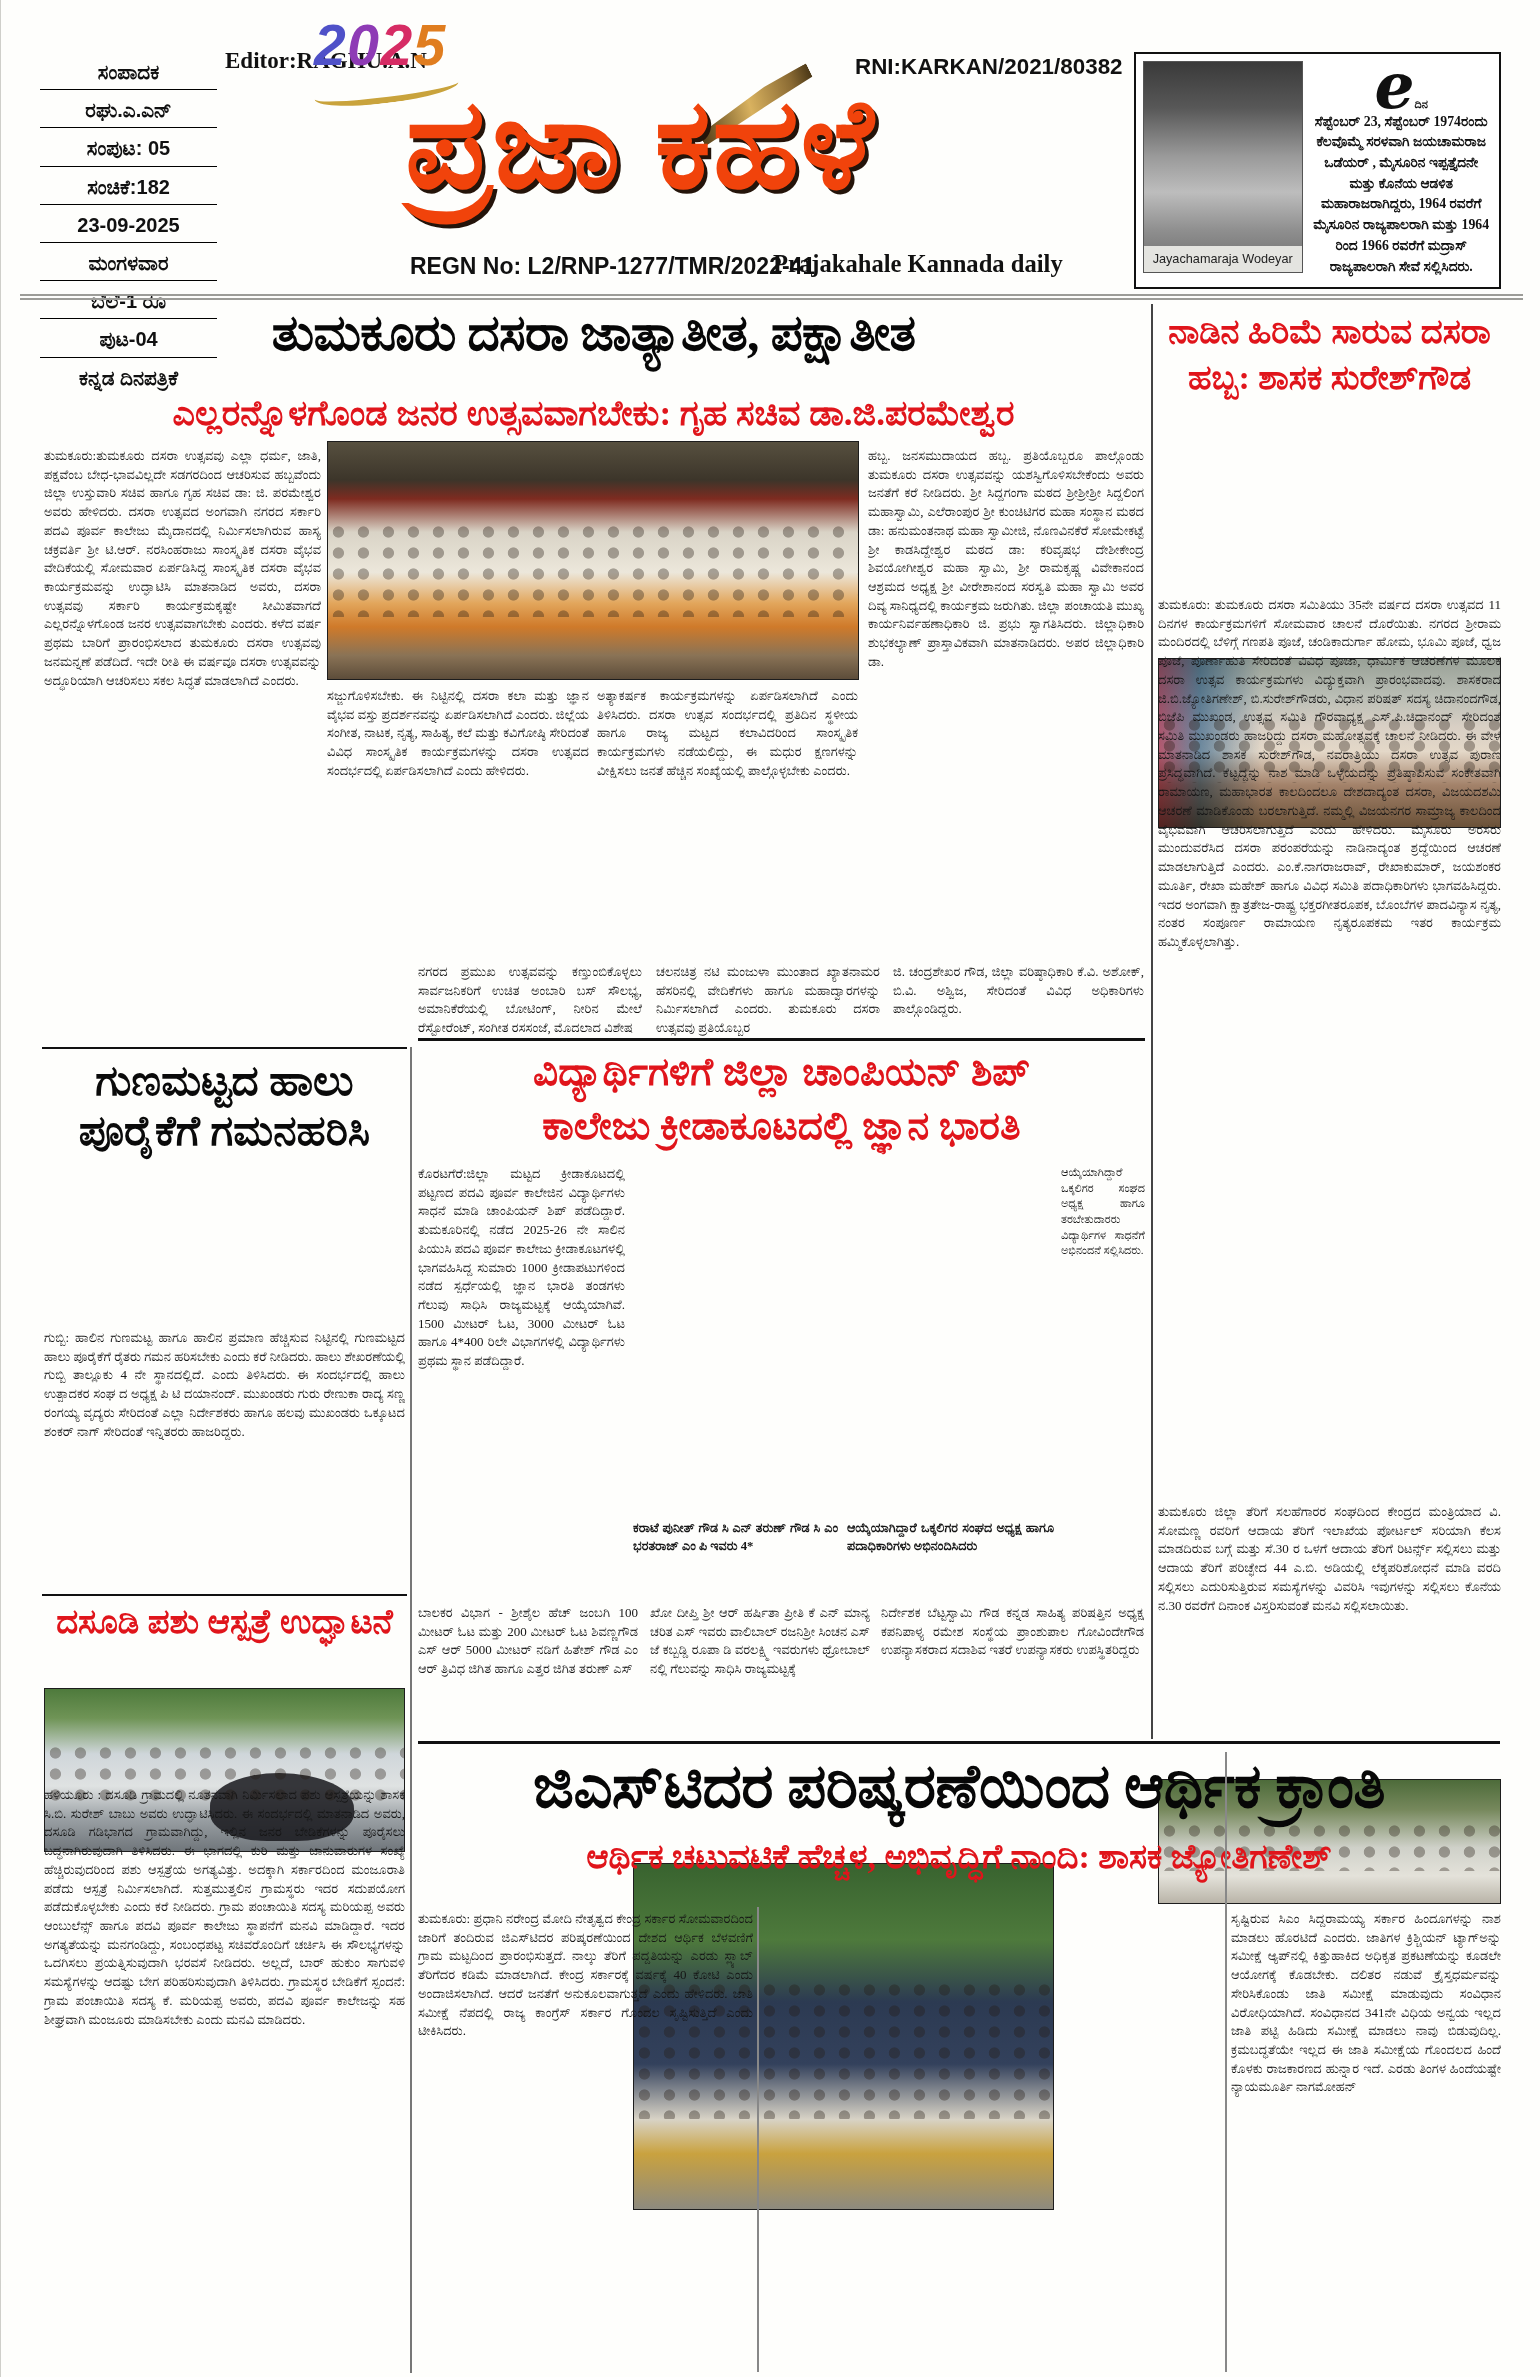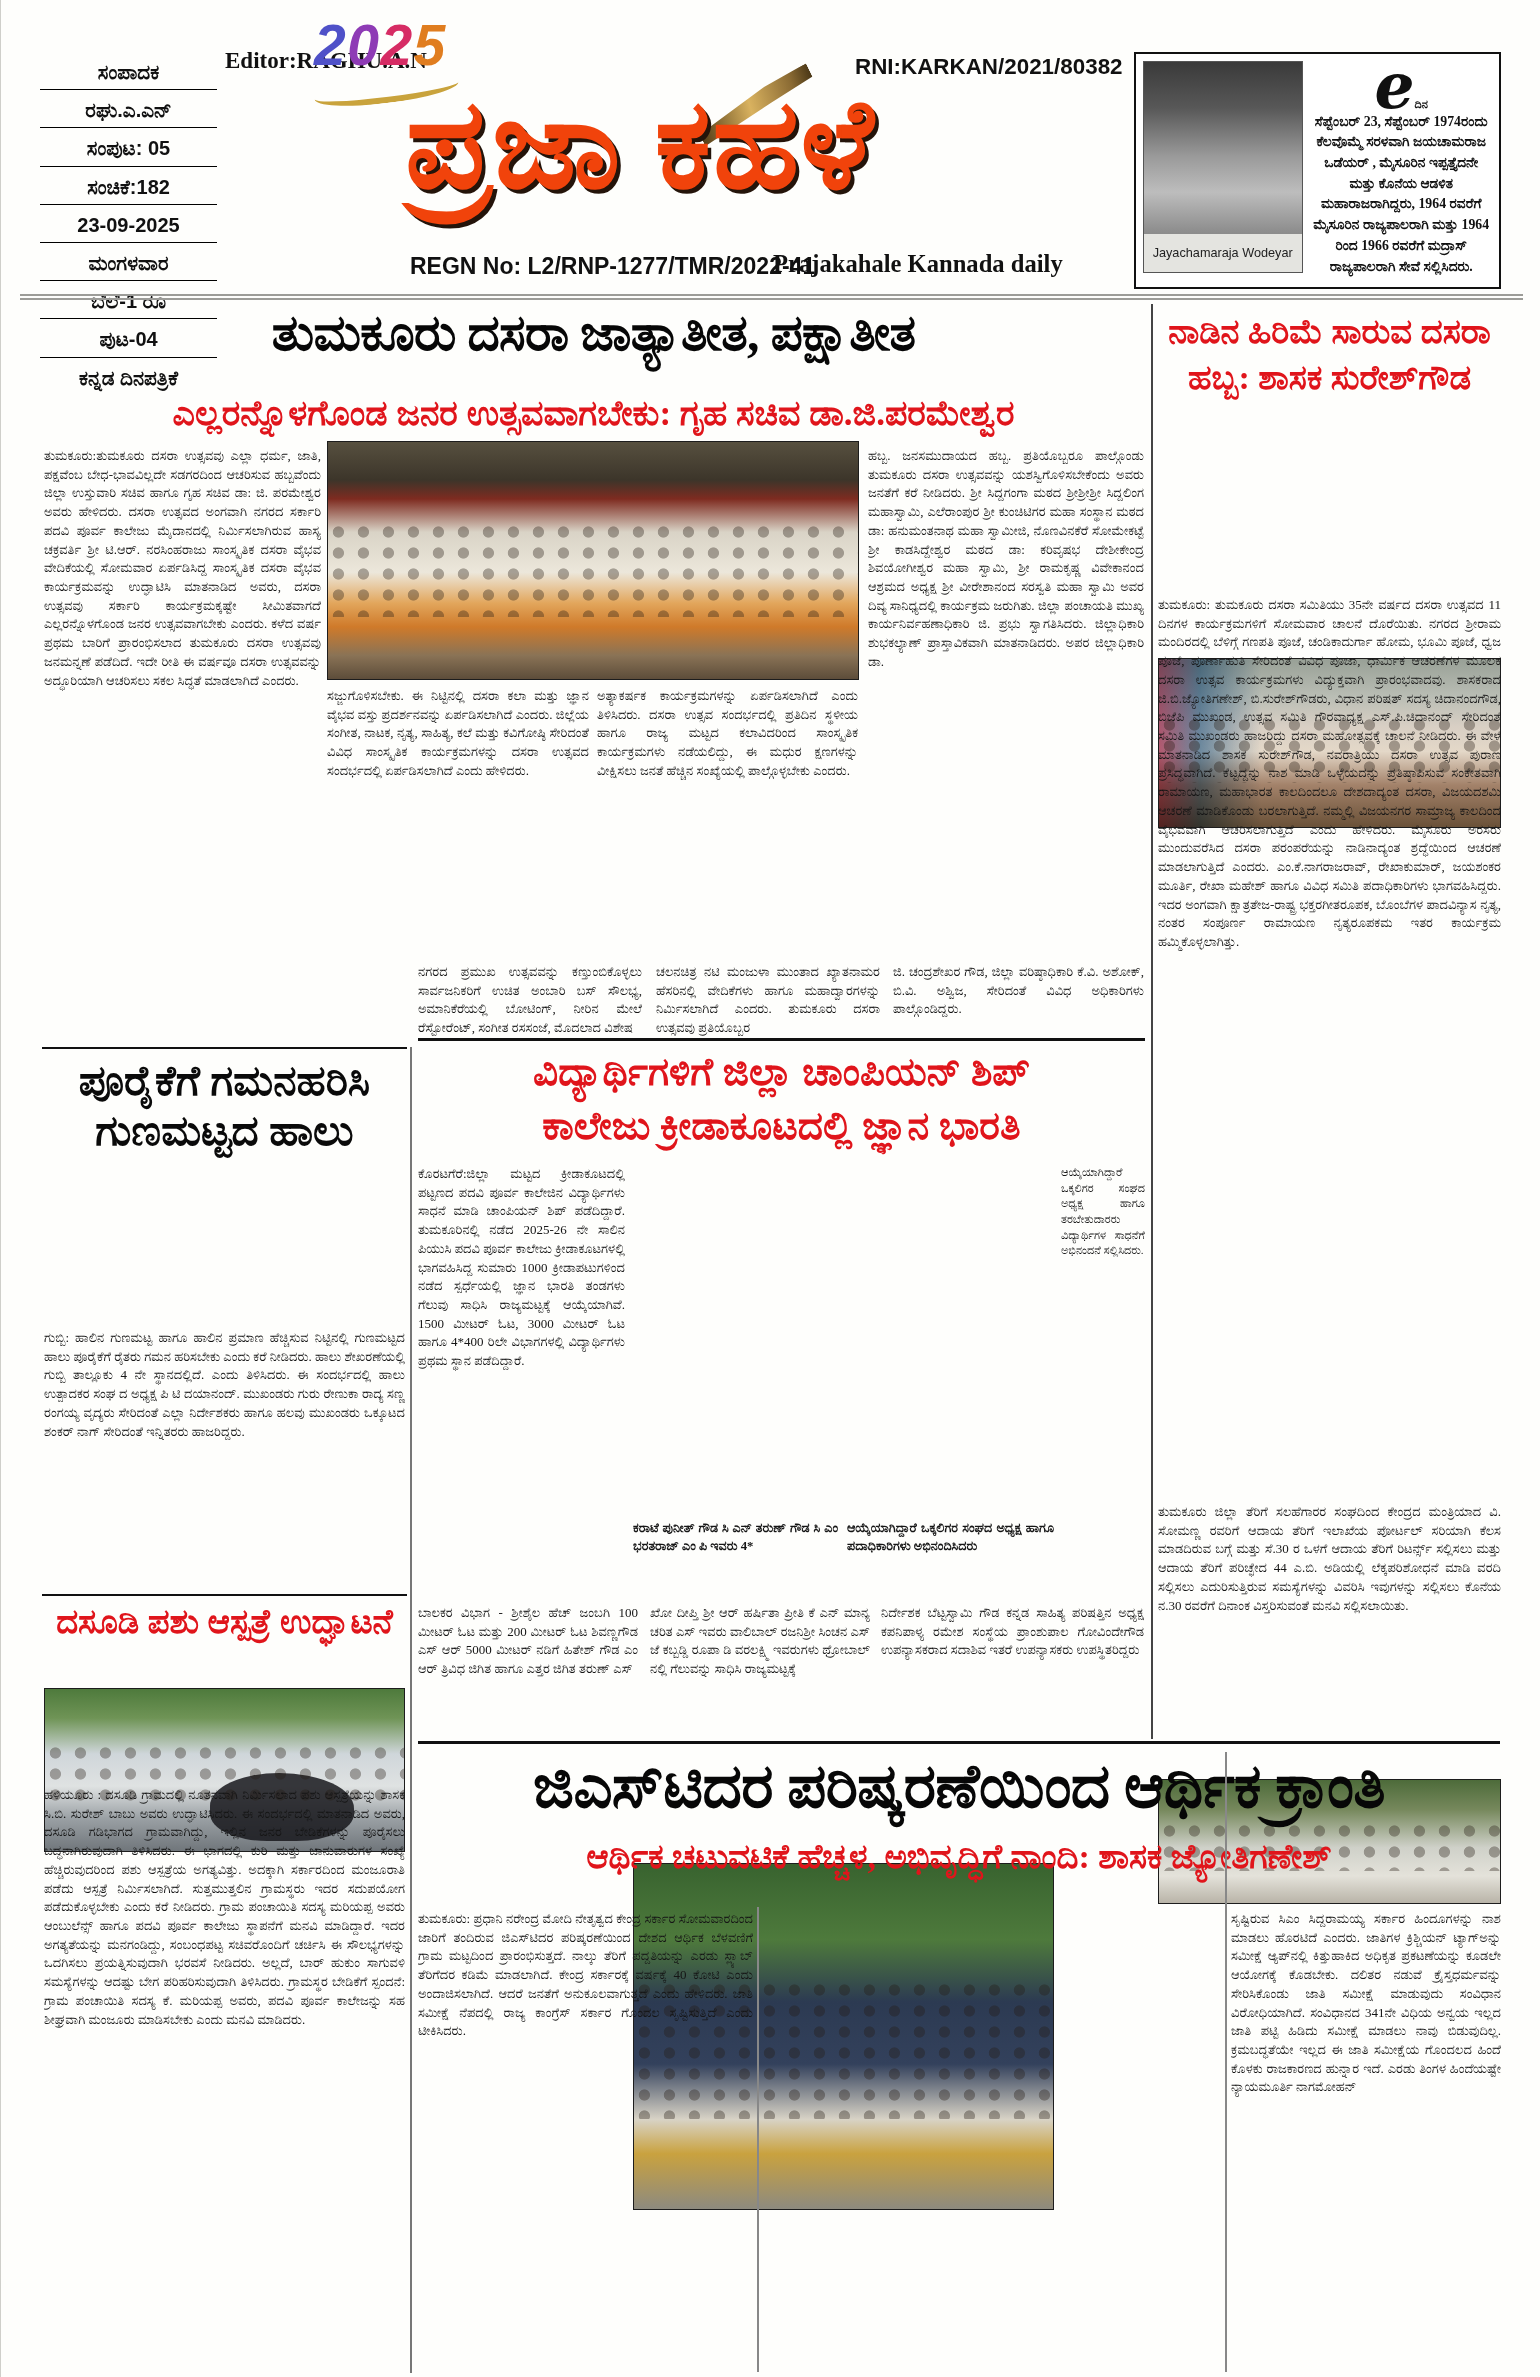--- a/index.html
+++ b/index.html
@@ -21,21 +21,21 @@
   .y2025{font-family:"Liberation Sans",sans-serif;font-weight:bold;font-style:italic;font-size:57px;letter-spacing:1.5px;}
   .y2025 span{display:inline-block;}
   .gold-swoosh{width:145px;height:19.4px;border-bottom:6px solid #c9a33c;border-radius:50%;transform:rotate(-7deg);}
   .trumpet{width:127px;height:39px;background:linear-gradient(100deg,#4a3412,#d9b25f 45%,#8a6a33 80%,#3c2c10);
            clip-path:polygon(0 45%,62% 8%,100% 0,100% 38%,62% 52%,0 78%);transform:rotate(-26deg);}
   
   .wodeyar-box{border:2.2px solid #111;background:#fff;display:flex;gap:7.5px;padding:6.7px;box-sizing:border-box;}
   .wodeyar-photo{position:relative;width:158px;height:210px;flex:none;border:0.7px solid #555;
      background:linear-gradient(180deg,#3a3a3a 0%,#585858 22%,#9a9a9a 45%,#bdbdbd 62%,#8f8f8f 80%,#6a6a6a 100%);}
   .wodeyar-cap{position:absolute;left:0;right:0;bottom:0;background:#e4e4e0;color:#222;
-     font-family:"Liberation Sans",sans-serif;font-size:12.7px;text-align:center;padding:12px 0;}
+     font-family:"Liberation Sans",sans-serif;font-size:12.7px;text-align:center;padding:6px 0;}
   .ebox-text{font-size:13.8px;line-height:1.5;text-align:center;font-weight:bold;}
   .e-glyph{font-family:"DejaVu Serif",serif;font-style:italic;font-weight:bold;font-size:63px;line-height:.8;}
   .e-sub{font-size:11.2px;font-weight:bold;}
   
   .hrule{background:#9c9c98;height:2.2px;}
   .hrule-black{background:#111;}
   .vrule{width:1.5px;background:#444;}
   
   .h-main{font-weight:bold;font-size:50px;line-height:1.05;color:#070707;letter-spacing:-0.7px;}
   .h-sub{font-weight:bold;font-size:35px;color:#e0151b;}
@@ -127,22 +127,22 @@
   <div class="abs vrule" style="left:1150px;top:304px;height:1435px;"></div>
 
   <div class="abs h-side ctr" style="left:1157px;top:309px;width:343px;">ನಾಡಿನ ಹಿರಿಮೆ ಸಾರುವ ದಸರಾ ಹಬ್ಬ: ಶಾಸಕ ಸುರೇಶ್‌ಗೌಡ</div>
   <div class="abs photo crowd ph-homa" style="left:1157px;top:419px;width:343px;height:170px;"></div>
   <div class="abs col" style="left:1157px;top:596px;width:343px;height:768px;">ತುಮಕೂರು: ತುಮಕೂರು ದಸರಾ ಸಮಿತಿಯು 35ನೇ ವರ್ಷದ ದಸರಾ ಉತ್ಸವದ 11 ದಿನಗಳ ಕಾರ್ಯಕ್ರಮಗಳಿಗೆ ಸೋಮವಾರ ಚಾಲನೆ ದೊರೆಯಿತು. ನಗರದ ಶ್ರೀರಾಮ ಮಂದಿರದಲ್ಲಿ ಬೆಳಿಗ್ಗೆ ಗಣಪತಿ ಪೂಜೆ, ಚಂಡಿಕಾದುರ್ಗಾ ಹೋಮ, ಭೂಮಿ ಪೂಜೆ, ಧ್ವಜ ಪೂಜೆ, ಪೂರ್ಣಾಹುತಿ ಸೇರಿದಂತೆ ವಿವಿಧ ಪೂಜಾ, ಧಾರ್ಮಿಕ ಆಚರಣೆಗಳ ಮೂಲಕ ದಸರಾ ಉತ್ಸವ ಕಾರ್ಯಕ್ರಮಗಳು ವಿದ್ಯುಕ್ತವಾಗಿ ಪ್ರಾರಂಭವಾದವು. ಶಾಸಕರಾದ ಜಿ.ಬಿ.ಜ್ಯೋತಿಗಣೇಶ್, ಬಿ.ಸುರೇಶ್‌ಗೌಡರು, ವಿಧಾನ ಪರಿಷತ್ ಸದಸ್ಯ ಚಿದಾನಂದಗೌಡ, ಬಿಜೆಪಿ ಮುಖಂಡ, ಉತ್ಸವ ಸಮಿತಿ ಗೌರವಾಧ್ಯಕ್ಷ ಎಸ್.ಪಿ.ಚಿದಾನಂದ್ ಸೇರಿದಂತೆ ಸಮಿತಿ ಮುಖಂಡರು ಹಾಜರಿದ್ದು ದಸರಾ ಮಹೋತ್ಸವಕ್ಕೆ ಚಾಲನೆ ನೀಡಿದರು. ಈ ವೇಳೆ ಮಾತನಾಡಿದ ಶಾಸಕ ಸುರೇಶ್‌ಗೌಡ, ನವರಾತ್ರಿಯು ದಸರಾ ಉತ್ಸವ ಪುರಾಣ ಪ್ರಸಿದ್ಧವಾಗಿದೆ. ಕೆಟ್ಟದ್ದನ್ನು ನಾಶ ಮಾಡಿ ಒಳ್ಳೆಯದನ್ನು ಪ್ರತಿಷ್ಠಾಪಿಸುವ ಸಂಕೇತವಾಗಿ ರಾಮಾಯಣ, ಮಹಾಭಾರತ ಕಾಲದಿಂದಲೂ ದೇಶದಾದ್ಯಂತ ದಸರಾ, ವಿಜಯದಶಮಿ ಆಚರಣೆ ಮಾಡಿಕೊಂಡು ಬರಲಾಗುತ್ತಿದೆ. ನಮ್ಮಲ್ಲಿ ವಿಜಯನಗರ ಸಾಮ್ರಾಜ್ಯ ಕಾಲದಿಂದ ವೈಭವವಾಗಿ ಆಚರಿಸಲಾಗುತ್ತಿದೆ ಎಂದು ಹೇಳಿದರು. ಮೈಸೂರು ಅರಸರು ಮುಂದುವರೆಸಿದ ದಸರಾ ಪರಂಪರೆಯನ್ನು ನಾಡಿನಾದ್ಯಂತ ಶ್ರದ್ಧೆಯಿಂದ ಆಚರಣೆ ಮಾಡಲಾಗುತ್ತಿದೆ ಎಂದರು. ಎಂ.ಕೆ.ನಾಗರಾಜರಾವ್, ರೇಖಾಕುಮಾರ್, ಜಯಶಂಕರ ಮೂರ್ತಿ, ರೇಖಾ ಮಹೇಶ್ ಹಾಗೂ ವಿವಿಧ ಸಮಿತಿ ಪದಾಧಿಕಾರಿಗಳು ಭಾಗವಹಿಸಿದ್ದರು. ಇದರ ಅಂಗವಾಗಿ ಕ್ಷಾತ್ರತೇಜ-ರಾಷ್ಟ್ರ ಭಕ್ತರಗೀತರೂಪಕ, ಬೊಂಬೆಗಳ ಪಾದವಿನ್ಯಾಸ ನೃತ್ಯ, ನಂತರ ಸಂಪೂರ್ಣ ರಾಮಾಯಣ ನೃತ್ಯರೂಪಕಮ ಇತರ ಕಾರ್ಯಕ್ರಮ ಹಮ್ಮಿಕೊಳ್ಳಲಾಗಿತ್ತು.</div>
   <div class="abs photo crowd ph-crowd2" style="left:1157px;top:1370px;width:343px;height:125px;"></div>
   <div class="abs col" style="left:1157px;top:1503px;width:343px;height:233px;">ತುಮಕೂರು ಜಿಲ್ಲಾ ತೆರಿಗೆ ಸಲಹೆಗಾರರ ಸಂಘದಿಂದ ಕೇಂದ್ರದ ಮಂತ್ರಿಯಾದ ವಿ. ಸೋಮಣ್ಣ ರವರಿಗೆ ಆದಾಯ ತೆರಿಗೆ ಇಲಾಖೆಯ ಪೋರ್ಟಲ್ ಸರಿಯಾಗಿ ಕೆಲಸ ಮಾಡದಿರುವ ಬಗ್ಗೆ ಮತ್ತು ಸೆ.30 ರ ಒಳಗೆ ಆದಾಯ ತೆರಿಗೆ ರಿಟರ್ನ್ಸ್ ಸಲ್ಲಿಸಲು ಮತ್ತು ಆದಾಯ ತೆರಿಗೆ ಪರಿಚ್ಛೇದ 44 ಎ.ಬಿ. ಅಡಿಯಲ್ಲಿ ಲೆಕ್ಕಪರಿಶೋಧನೆ ಮಾಡಿ ವರದಿ ಸಲ್ಲಿಸಲು ಎದುರಿಸುತ್ತಿರುವ ಸಮಸ್ಯೆಗಳನ್ನು ವಿವರಿಸಿ ಇವುಗಳನ್ನು ಸಲ್ಲಿಸಲು ಕೊನೆಯ ನ.30 ರವರೆಗೆ ದಿನಾಂಕ ವಿಸ್ತರಿಸುವಂತೆ ಮನವಿ ಸಲ್ಲಿಸಲಾಯಿತು.</div>
 
   <div class="abs hrule hrule-black" style="left:41px;top:1047px;width:365px;height:2.2px;"></div>
   <div class="abs h-milk ctr" style="left:41px;top:1057px;width:365px;">
+    <div>ಗುಣಮಟ್ಟದ ಹಾಲು</div>
     <div>ಪೂರೈಕೆಗೆ ಗಮನಹರಿಸಿ</div>
-    <div>ಗುಣಮಟ್ಟದ ಹಾಲು</div>
   </div>
   <div class="abs photo crowd ph-cow" style="left:43px;top:1154px;width:361px;height:164px;"></div>
   <div class="abs col" style="left:43px;top:1329px;width:361px;height:259px;">ಗುಬ್ಬಿ: ಹಾಲಿನ ಗುಣಮಟ್ಟ ಹಾಗೂ ಹಾಲಿನ ಪ್ರಮಾಣ ಹೆಚ್ಚಿಸುವ ನಿಟ್ಟಿನಲ್ಲಿ ಗುಣಮಟ್ಟದ ಹಾಲು ಪೂರೈಕೆಗೆ ರೈತರು ಗಮನ ಹರಿಸಬೇಕು ಎಂದು ಕರೆ ನೀಡಿದರು. ಹಾಲು ಶೇಖರಣೆಯಲ್ಲಿ ಗುಬ್ಬಿ ತಾಲ್ಲೂಕು 4 ನೇ ಸ್ಥಾನದಲ್ಲಿದೆ. ಎಂದು ತಿಳಿಸಿದರು. ಈ ಸಂದರ್ಭದಲ್ಲಿ ಹಾಲು ಉತ್ಪಾದಕರ ಸಂಘ ದ ಅಧ್ಯಕ್ಷ ಪಿ ಟಿ ದಯಾನಂದ್. ಮುಖಂಡರು ಗುರು ರೇಣುಕಾ ರಾದ್ಯ ಸಣ್ಣ ರಂಗಯ್ಯ ವೃದ್ಯರು ಸೇರಿದಂತೆ ಎಲ್ಲಾ ನಿರ್ದೇಶಕರು ಹಾಗೂ ಹಲವು ಮುಖಂಡರು ಒಕ್ಕೂಟದ ಶಂಕರ್ ನಾಗ್ ಸೇರಿದಂತೆ ಇನ್ನಿತರರು ಹಾಜರಿದ್ದರು.</div>
 
   <div class="abs hrule hrule-black" style="left:417px;top:1038px;width:727px;height:3px;"></div>
   <div class="abs h-sports ctr" style="left:417px;top:1045px;width:727px;">
     <div>ವಿದ್ಯಾರ್ಥಿಗಳಿಗೆ ಜಿಲ್ಲಾ ಚಾಂಪಿಯನ್ ಶಿಪ್</div>
     <div>ಕಾಲೇಜು ಕ್ರೀಡಾಕೂಟದಲ್ಲಿ ಜ್ಞಾನ ಭಾರತಿ</div>
   </div>
   <div class="abs col" style="left:417px;top:1165px;width:207px;height:431px;">ಕೊರಟಗೆರೆ:ಜಿಲ್ಲಾ ಮಟ್ಟದ ಕ್ರೀಡಾಕೂಟದಲ್ಲಿ ಪಟ್ಟಣದ ಪದವಿ ಪೂರ್ವ ಕಾಲೇಜಿನ ವಿದ್ಯಾರ್ಥಿಗಳು ಸಾಧನೆ ಮಾಡಿ ಚಾಂಪಿಯನ್ ಶಿಪ್ ಪಡೆದಿದ್ದಾರೆ. ತುಮಕೂರಿನಲ್ಲಿ ನಡೆದ 2025-26 ನೇ ಸಾಲಿನ ಪಿಯುಸಿ ಪದವಿ ಪೂರ್ವ ಕಾಲೇಜು ಕ್ರೀಡಾಕೂಟಗಳಲ್ಲಿ ಭಾಗವಹಿಸಿದ್ದ ಸುಮಾರು 1000 ಕ್ರೀಡಾಪಟುಗಳಿಂದ ನಡೆದ ಸ್ಪರ್ಧೆಯಲ್ಲಿ ಜ್ಞಾನ ಭಾರತಿ ತಂಡಗಳು ಗೆಲುವು ಸಾಧಿಸಿ ರಾಜ್ಯಮಟ್ಟಕ್ಕೆ ಆಯ್ಕೆಯಾಗಿವೆ. 1500 ಮೀಟರ್ ಓಟ, 3000 ಮೀಟರ್ ಓಟ ಹಾಗೂ 4*400 ರಿಲೇ ವಿಭಾಗಗಳಲ್ಲಿ ವಿದ್ಯಾರ್ಥಿಗಳು ಪ್ರಥಮ ಸ್ಥಾನ ಪಡೆದಿದ್ದಾರೆ.</div>

